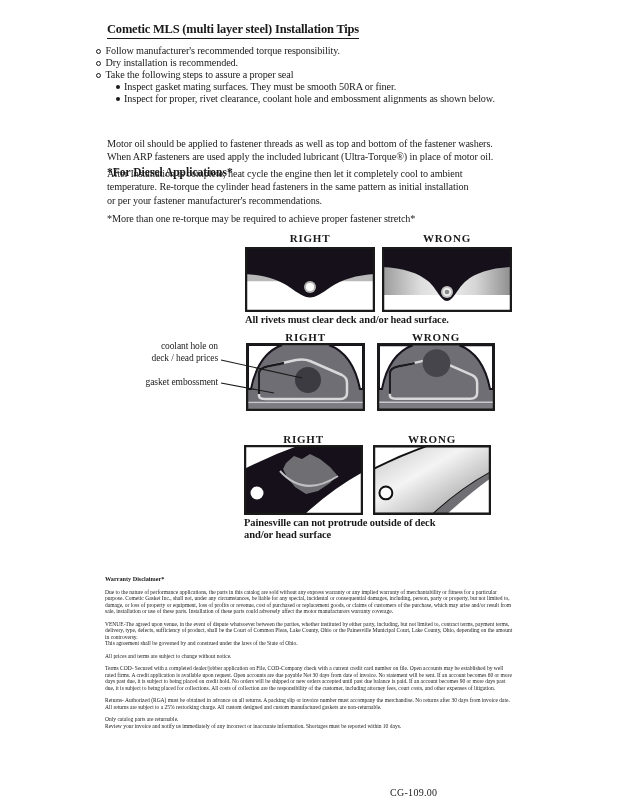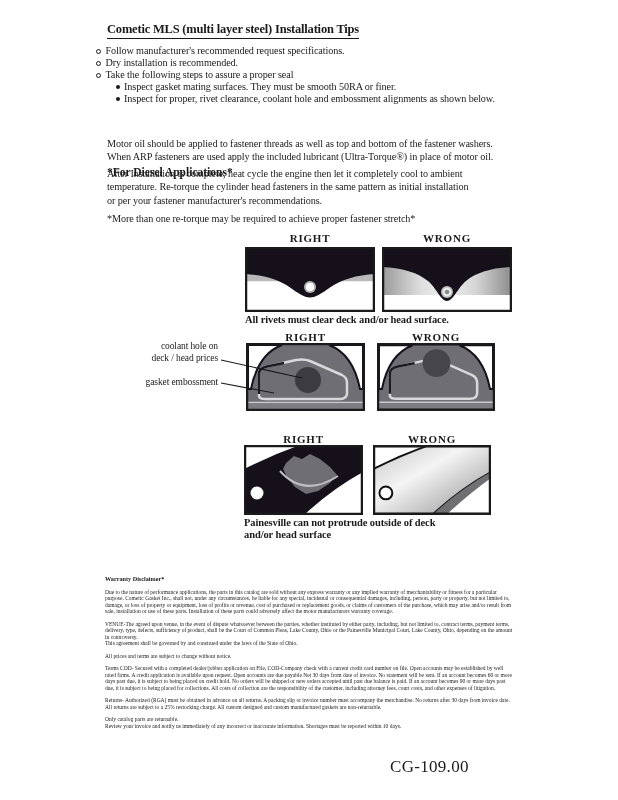--- a/index.html
+++ b/index.html
@@ -38,33 +38,33 @@
   .fill-dark{fill:var(--panel-dark,#151019);}
   .fill-steel{fill:var(--steel-gray,#6e6e74);}
   .fill-gray{fill:var(--light-gray,#b9b9b9);}
   .panel-border{fill:none;stroke:var(--ink,#1a1a1a);stroke-width:2.5px;}
   .leader{stroke:var(--ink,#1a1a1a);stroke-width:1.1px;}
 
   .legal{left:105px;top:576px;width:409px;font-size:5.5px;line-height:6.5px;}
   .legal h4{margin:0 0 6px 0;font-size:6.2px;}
   .legal p{margin:0 0 6px 0;}
   .legal p.tight{margin:0;}
-  .page-code{left:390px;top:757px;font-size:17px;letter-spacing:0.3px;}
+  .page-code{left:390px;top:787px;font-size:10px;letter-spacing:0.3px;}
 </style>
 </head>
 <body>
 
 <div class="sheet">
 
   <div class="abs doc-title">Cometic MLS (multi layer steel) Installation Tips</div>
 
   <div class="abs bullets">
     <div class="bullet-row">
       <span class="o-bullet"></span>
-      <span>Follow manufacturer's recommended request specifications.</span>
+      <span>Follow manufacturer's recommended torque responsibility.</span>
     </div>
     <div class="bullet-row">
       <span class="o-bullet"></span>
       <span>Dry installation is recommended.</span>
     </div>
     <div class="bullet-row">
       <span class="o-bullet"></span>
       <span>Take the following steps to assure a proper seal</span>
     </div>
     <div class="bullet-row sub">

